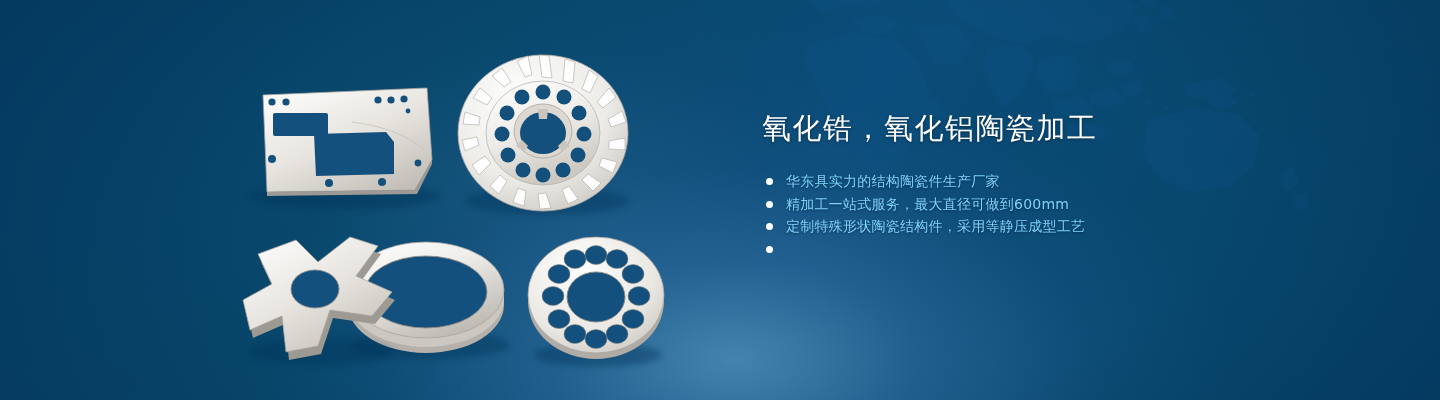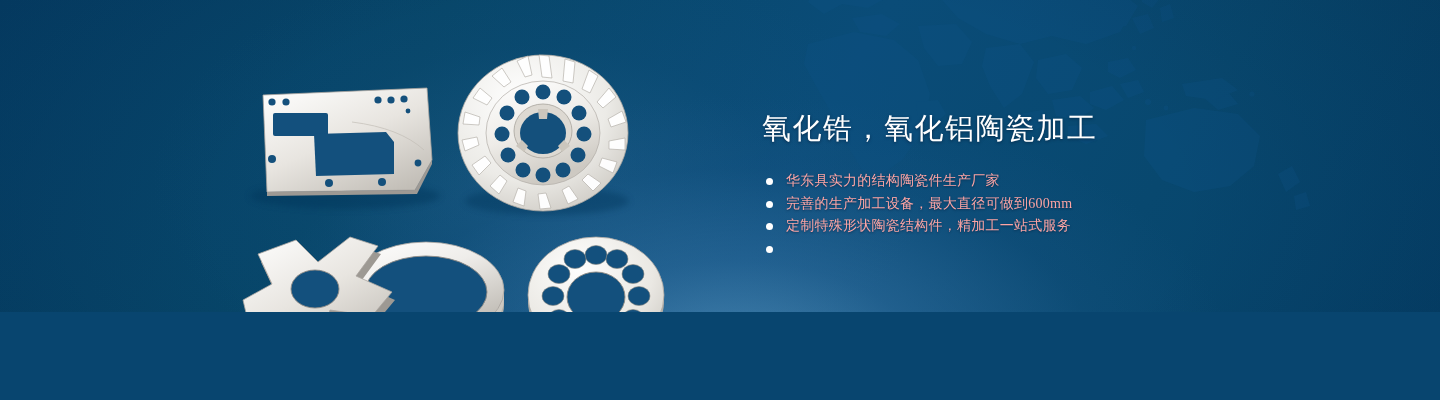--- a/index.html
+++ b/index.html
@@ -8,21 +8,21 @@
     padding: 0;
     background: #08456f;
   }
   body {
     font-family: "DejaVu Sans", "Liberation Sans", sans-serif;
   }
 
   #banner {
     position: relative;
     width: 1440px;
-    height: 312px;
+    height: 400px;
     overflow: hidden;
     background: #07456f;
   }
 
   
   .bg-base {
     position: absolute;
     inset: 0;
     background: linear-gradient(120deg, #053f68 0%, #074669 28%, #0a4c78 55%, #08486f 78%, #05416a 100%);
   }
@@ -89,27 +89,26 @@
     white-space: nowrap;
   }
   .bullets {
     list-style: none;
     margin: 0;
     padding: 0;
   }
   .bullets li {
     position: relative;
     padding-left: 24px;
-    color: #fca5a5;
+    color: #7dd3fc;
     font-size: 14px;
     line-height: 22.5px;
     letter-spacing: 0.25px;
     white-space: nowrap;
     text-shadow: 0 1px 2px rgba(0,20,45,0.5);
-    font-family: Liberation Serif, serif;
   }
   .bullets li .dot {
     position: absolute;
     left: 4px;
     top: 8px;
     width: 7px;
     height: 7px;
     border-radius: 50%;
     background: #ffffff;
   }
@@ -356,25 +355,25 @@
 
   <div class="copy">
     <h1 class="headline">氧化锆，氧化铝陶瓷加工</h1>
     <ul class="bullets">
       <li>
         <span class="dot"></span>
         <span>华东具实力的结构陶瓷件生产厂家</span>
       </li>
       <li>
         <span class="dot"></span>
-        <span>完善的生产加工设备，最大直径可做到600mm</span>
+        <span>精加工一站式服务，最大直径可做到600mm</span>
       </li>
       <li>
         <span class="dot"></span>
-        <span>定制特殊形状陶瓷结构件，精加工一站式服务</span>
+        <span>定制特殊形状陶瓷结构件，采用等静压成型工艺</span>
       </li>
       <li>
         <span class="dot"></span>
       </li>
     </ul>
   </div>
 
 </div>
 
 </body></html>

